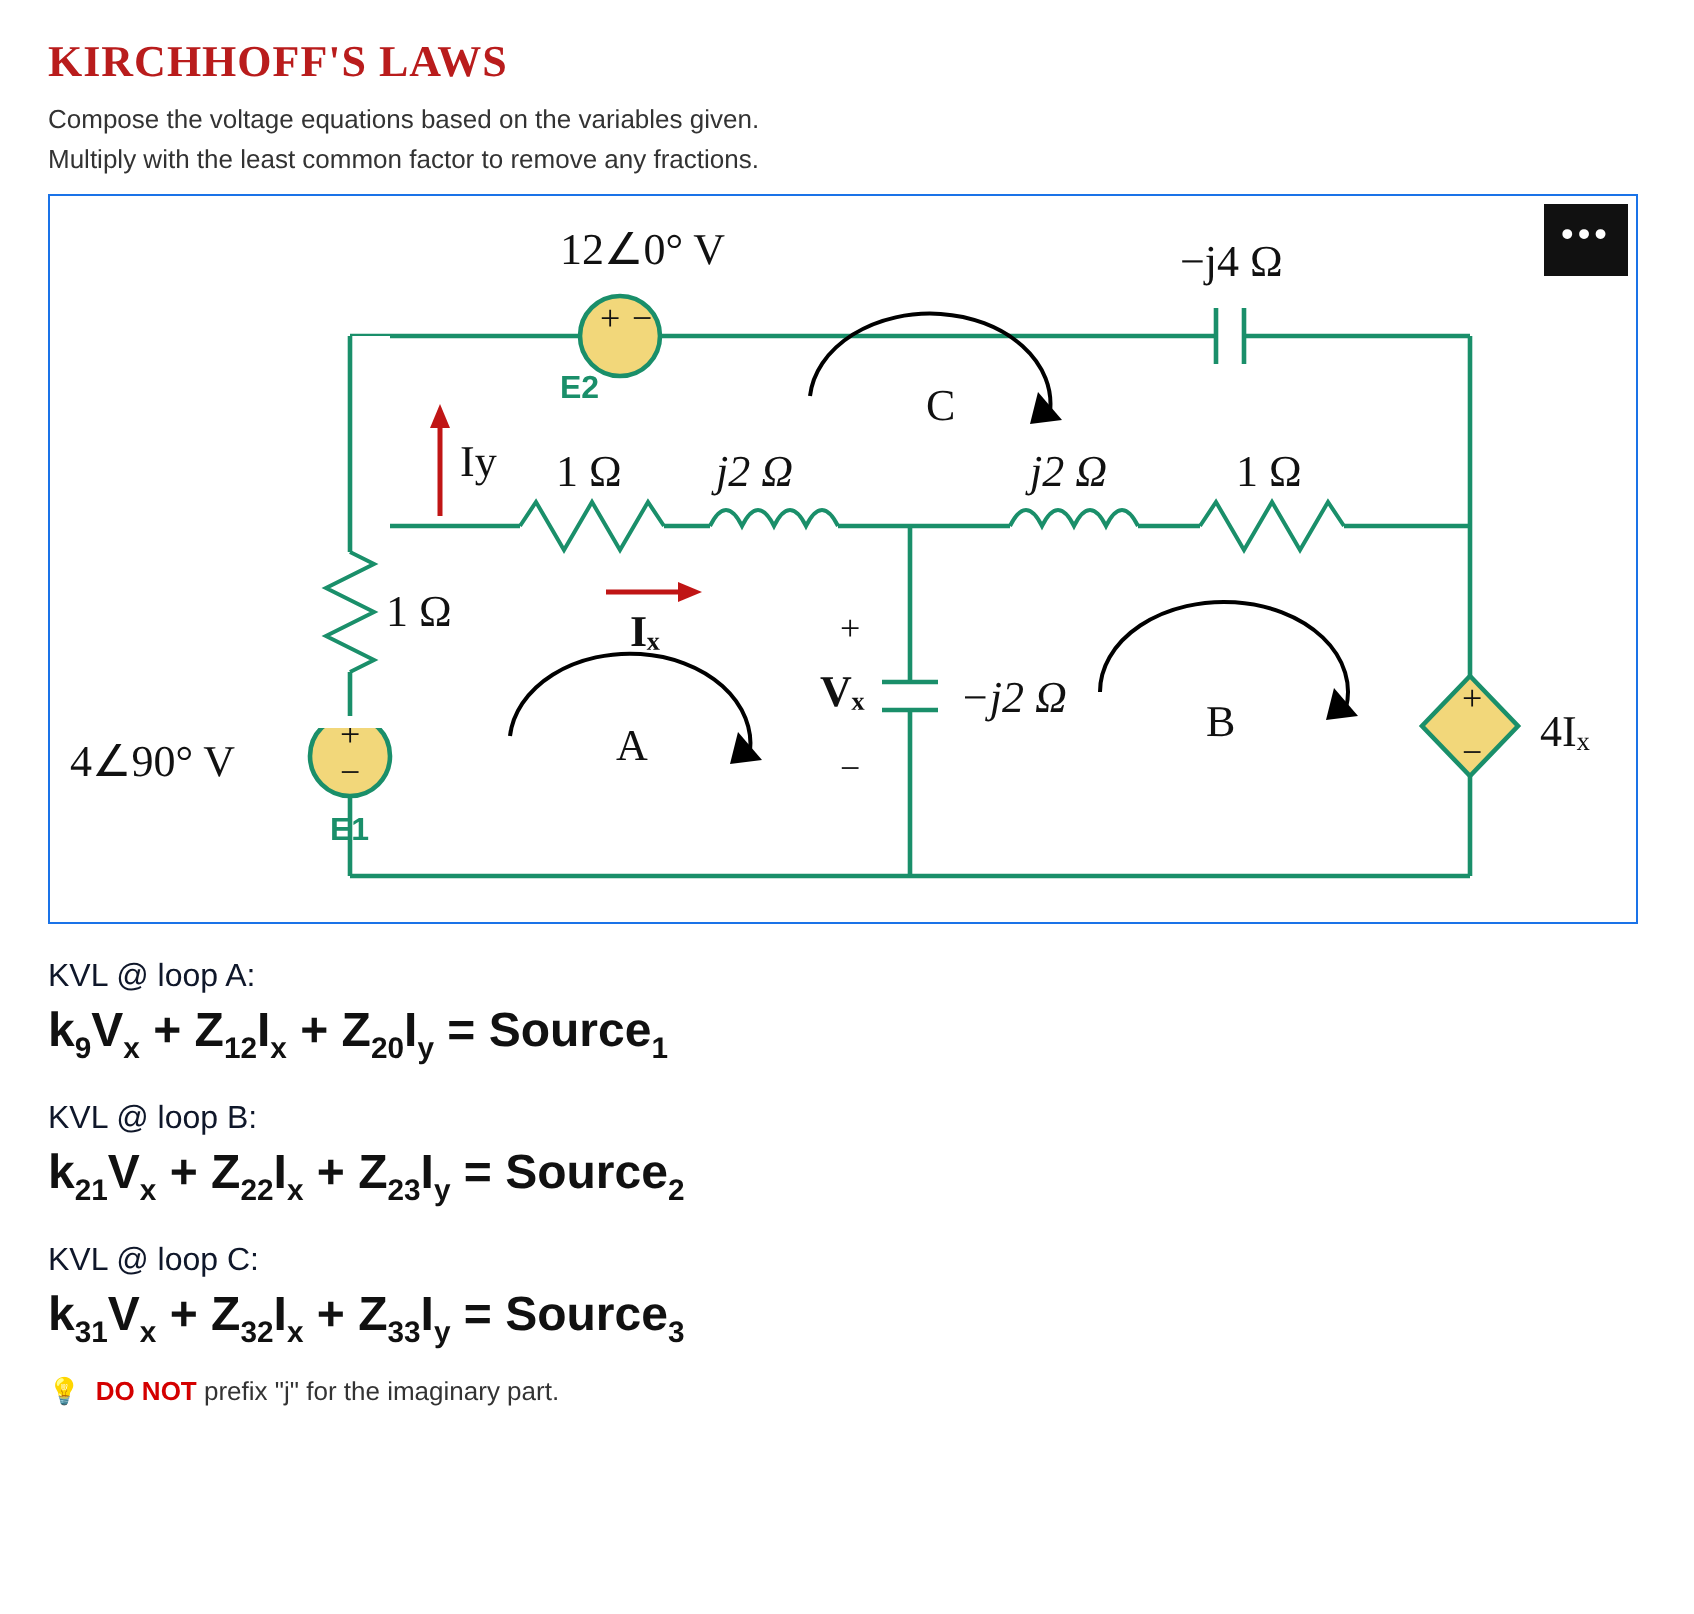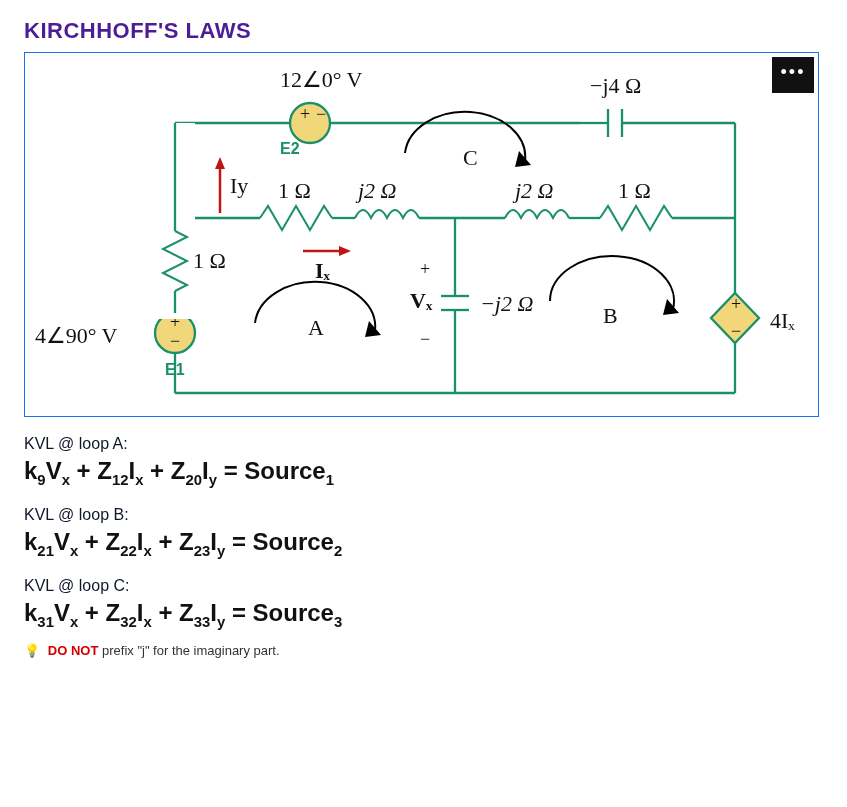--- a/index.html
+++ b/index.html
@@ -4,25 +4,26 @@
 <style>
   * { box-sizing: border-box; margin: 0; padding: 0; }
   body {
     font-family: "Segoe UI", Arial, sans-serif;
     background: #fff;
     color: #222;
     padding: 18px 24px;
     width: 847px;
   }
   h1.title {
-    color: #4c1d95;
+    color: #b91c1c;
     font-weight: 700;
     font-size: 22px;
     margin-bottom: 6px;
     letter-spacing: .5px;
+    font-family: Liberation Serif, serif;
   }
   .instr {
     font-size: 13px;
     color: #333;
     line-height: 1.5;
     margin-bottom: 8px;
   }
   .diagram-wrap {
     position: relative;
     border: 1px solid #1a73e8;
@@ -72,20 +73,22 @@
     margin-top: 14px;
   }
   .note .bulb { color:#e6b400; margin-right:4px;}
   .note .dnot { color:#d40000; font-weight:700; }
 </style>
 </head>
 <body>
 
 <h1 class="title">KIRCHHOFF'S LAWS</h1>
 <div class="instr">
+  <div>Compose the voltage equations based on the variables given.</div>
+  <div>Multiply with the least common factor to remove any fractions.</div>
 </div>
 
 <div class="diagram-wrap">
   <div class="more-btn">•••</div>
 
   <svg class="circuit" width="793" height="363" viewBox="0 0 793 363">
 
     <path class="wire" d="M150 70 H 265"></path>
     <circle cx="285" cy="70" r="20" fill="#f2d77a" stroke="#1a8f6a" stroke-width="2.3"></circle>
     <text class="lbl mid" x="275" y="67">+</text>

